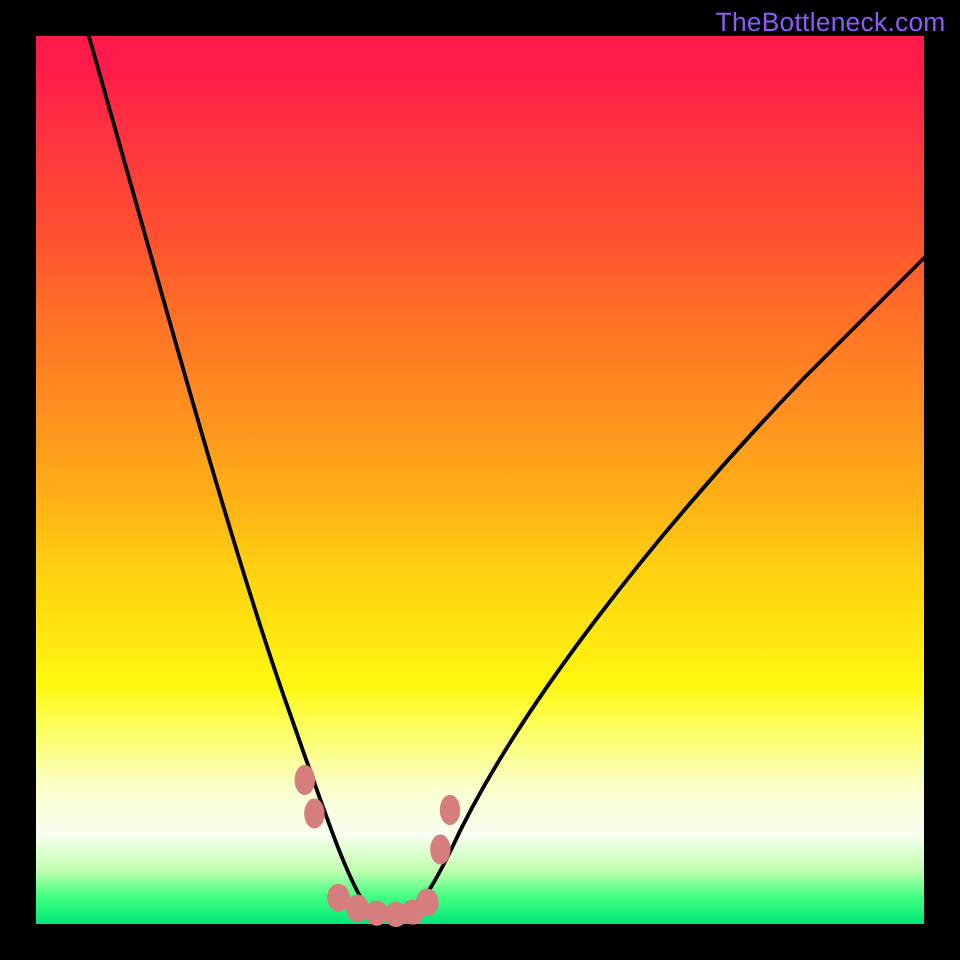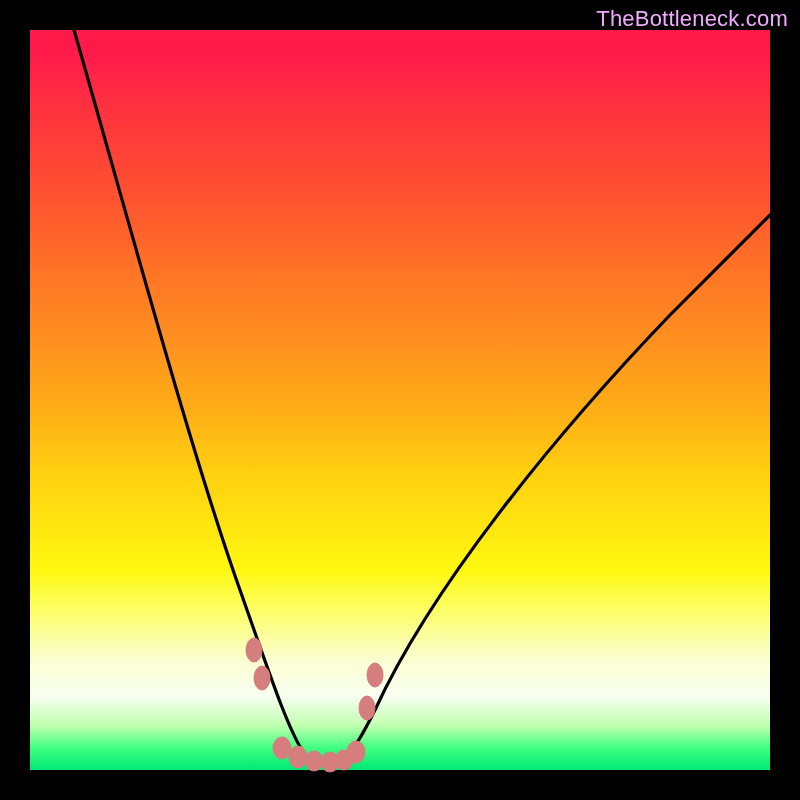--- a/index.html
+++ b/index.html
@@ -41,21 +41,21 @@
       #00e878 100%
     );
   }
   .watermark {
     position: absolute;
     top: 6px;
     right: 12px;
     font-family: Arial, Helvetica, sans-serif;
     font-size: 22px;
     font-weight: 500;
-    color: #f0abfc;
+    color: #8b5cf6;
     letter-spacing: 0.2px;
   }
   svg.curve-layer {
     position: absolute;
     left: 30px;
     top: 30px;
     width: 740px;
     height: 740px;
     overflow: visible;
   }

